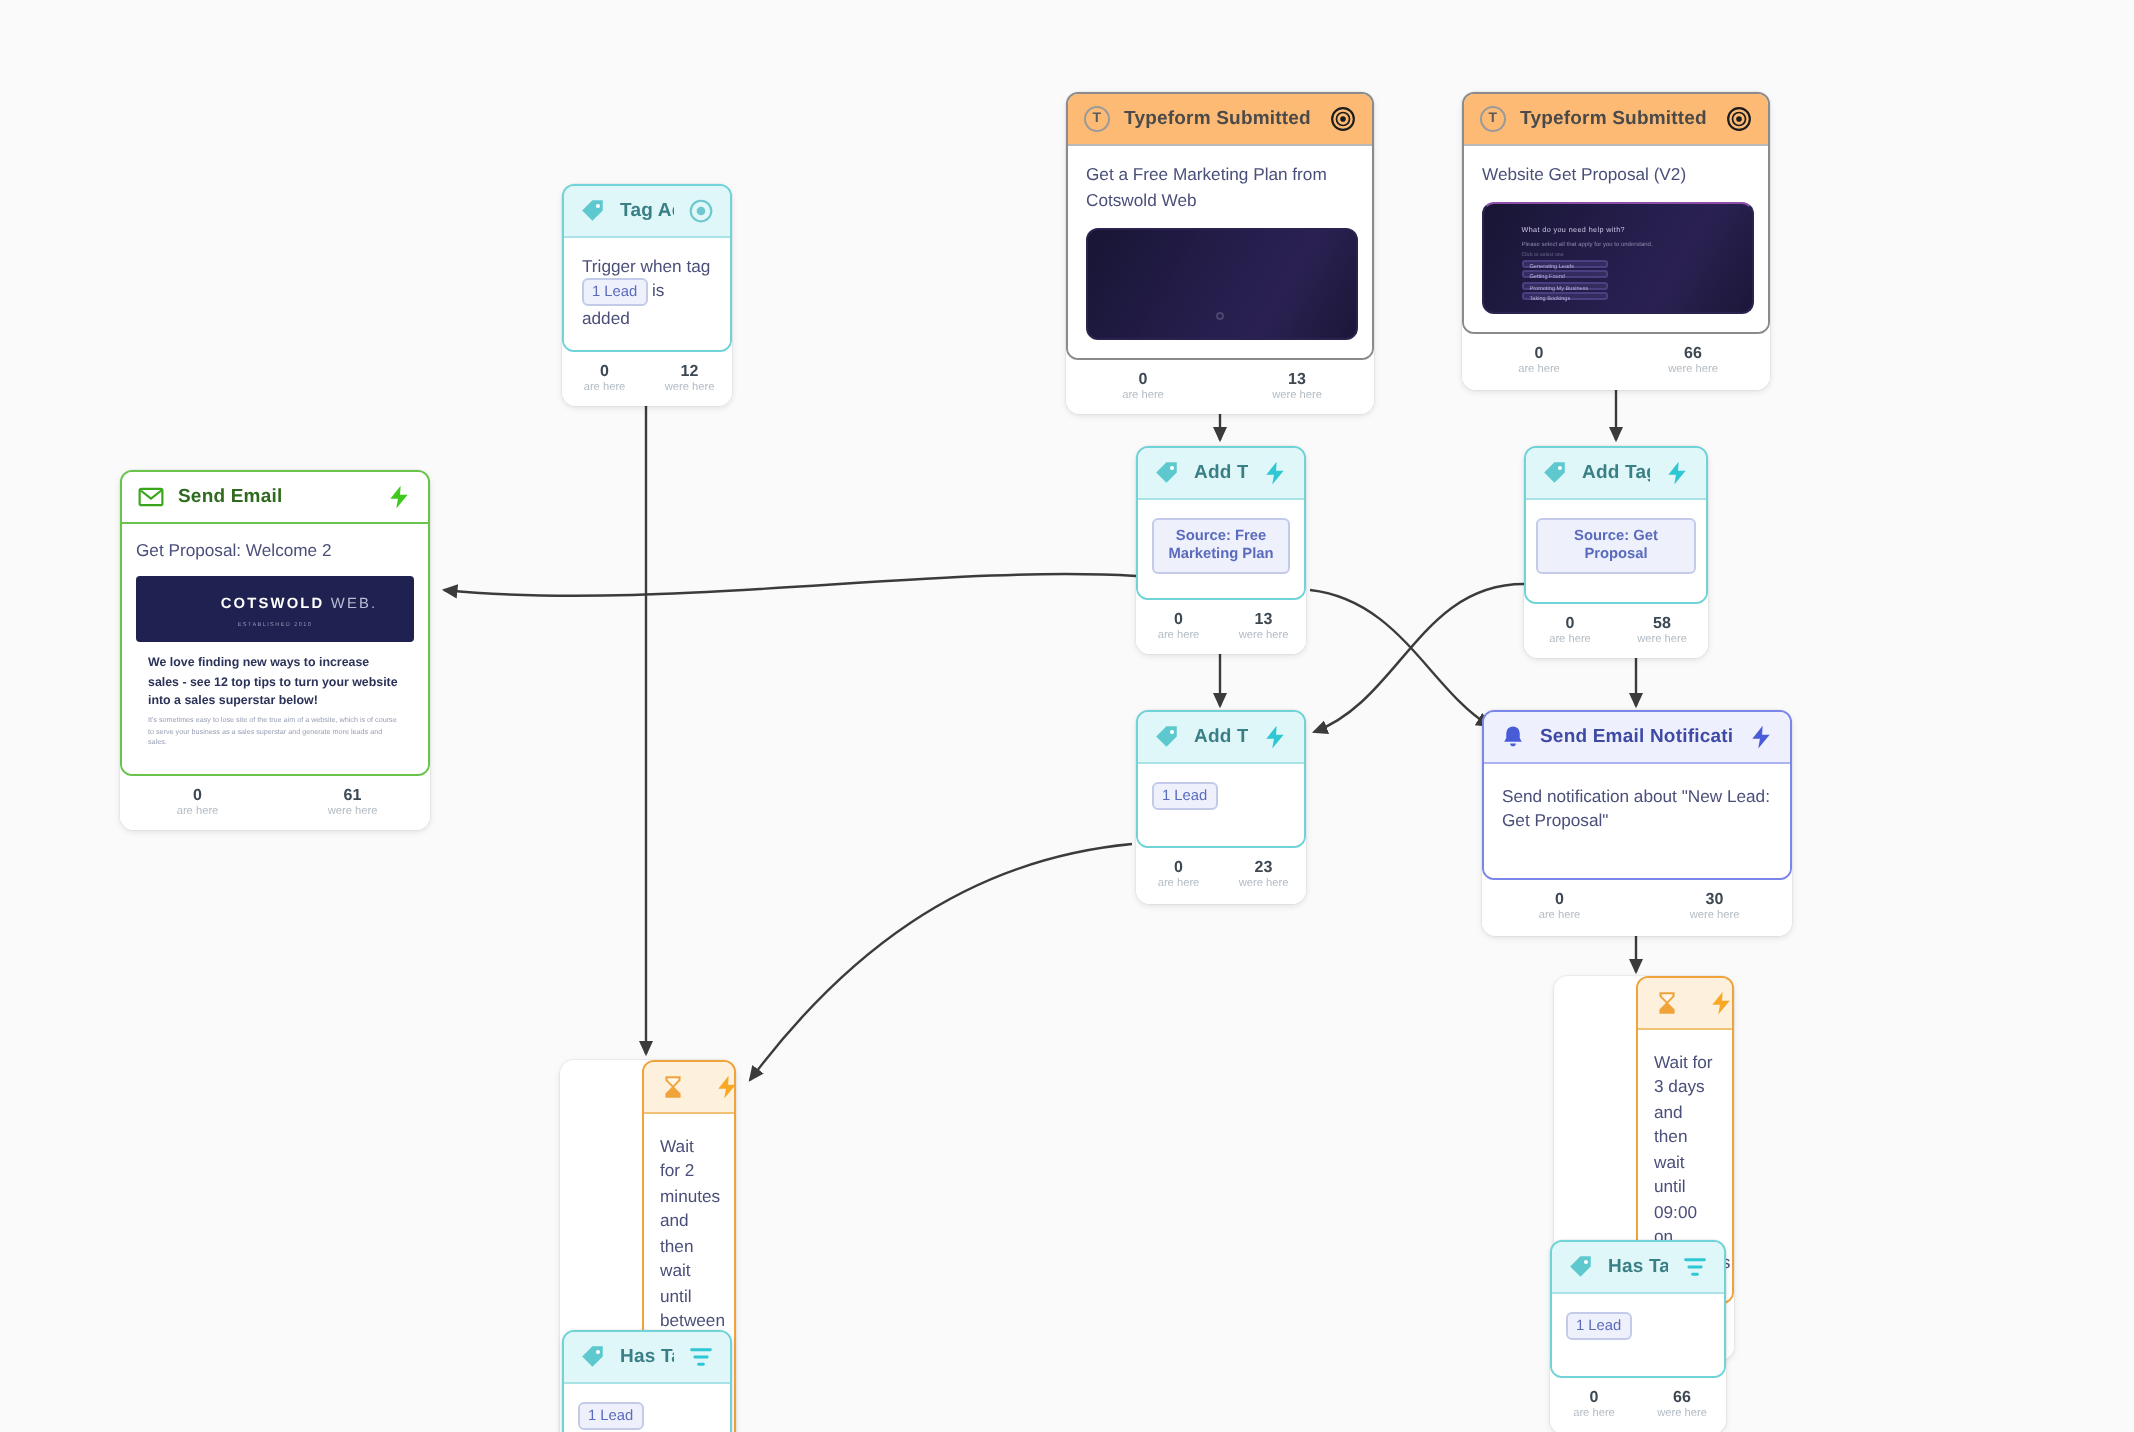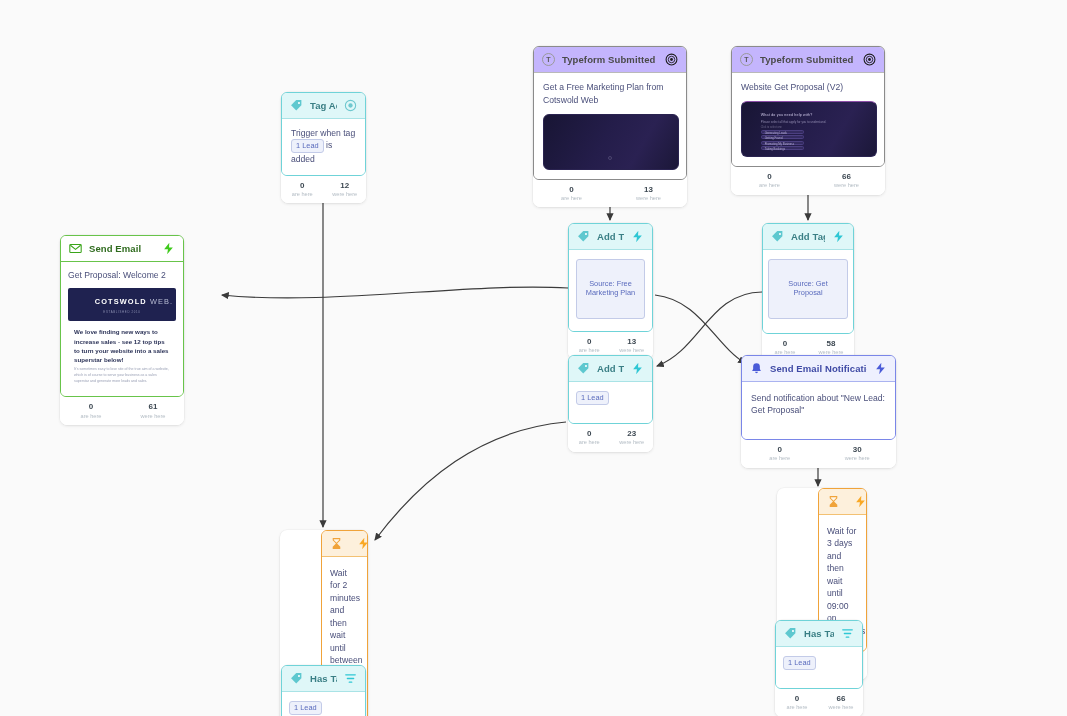--- a/index.html
+++ b/index.html
@@ -61,33 +61,33 @@
     display: inline-block;
     border: 1px solid #c3cbe8;
     background: #eef1fb;
     color: #5a6bbd;
     border-radius: 3px;
     font-size: 7.4px;
     padding: 1.5px 4px;
     line-height: 1.2;
     vertical-align: middle;
   }
-  .tagchip.wide { display: block; text-align: center; padding: 20px 4px; }
+  .tagchip.wide { display: block; text-align: center; padding: 4px 4px; font-weight: bold; }
 
   
   .teal .card { border-color: #6fd3d8; }
   .teal .hdr { background: #dff7f8; color: #3a7f85; border-bottom: 1px solid #a9e3e6; }
   .green .card { border-color: #68c44a; }
   .green .hdr { background: #ffffff; color: #2f6b1e; border-bottom: 1px solid #68c44a; }
   .blue .card { border-color: #7a86e8; }
   .blue .hdr { background: #eef0fe; color: #3f4aa5; border-bottom: 1px solid #aab3f0; }
   .orange .card { border-color: #f0a33a; margin-left: 41px; }
   .orange .hdr { background: #fdf0dc; color: #9a651b; border-bottom: 1px solid #f3c173; }
   .grey .card { border-color: #8b8b8b; }
-  .grey .hdr { background: #c4b5fd; color: #4a4a4a; border-bottom: 1px solid #b9b9b9; }
+  .grey .hdr { background: #fdba74; color: #4a4a4a; border-bottom: 1px solid #b9b9b9; }
 
   .ic { width: 13px; height: 13px; flex: 0 0 13px; display: block; }
   .ic-r { margin-left: auto; }
 
   .tf-title { color: #4a4f7a; font-size: 8.6px; line-height: 1.5; padding-bottom: 7px; }
   .tf-shot {
     border-radius: 6px;
     height: 56px;
     background: linear-gradient(120deg,#181534 0%,#241d4a 45%,#2a2152 70%,#1b1738 100%);
     position: relative; overflow: hidden;
@@ -247,21 +247,21 @@
         <div class="num">0</div>
         <div class="lbl">are here</div>
       </div>
       <div class="stat">
         <div class="num">66</div>
         <div class="lbl">were here</div>
       </div>
     </div>
   </div>
 
-  <div class="node green" style="left:60px; top:235px; width:124px;">
+  <div class="node green" style="left:60px; top:235px; width:155px;">
     <div class="card">
       <div class="hdr">
         <svg class="ic" viewBox="0 0 24 24">
           <rect x="1.5" y="4.5" width="21" height="15" rx="1.6" fill="none" stroke="#3aa51a" stroke-width="2"></rect>
           <path d="M2.5 6 L12 13.5 L21.5 6" fill="none" stroke="#3aa51a" stroke-width="2"></path>
         </svg>
         <span class="ttl">Send Email</span>
         <svg class="ic ic-r" viewBox="0 0 24 24">
           <path d="M13.5 1.5 L4 13.5 H11 L9.5 22.5 L20 10 H13 Z" fill="#3fc91c"></path>
         </svg>

